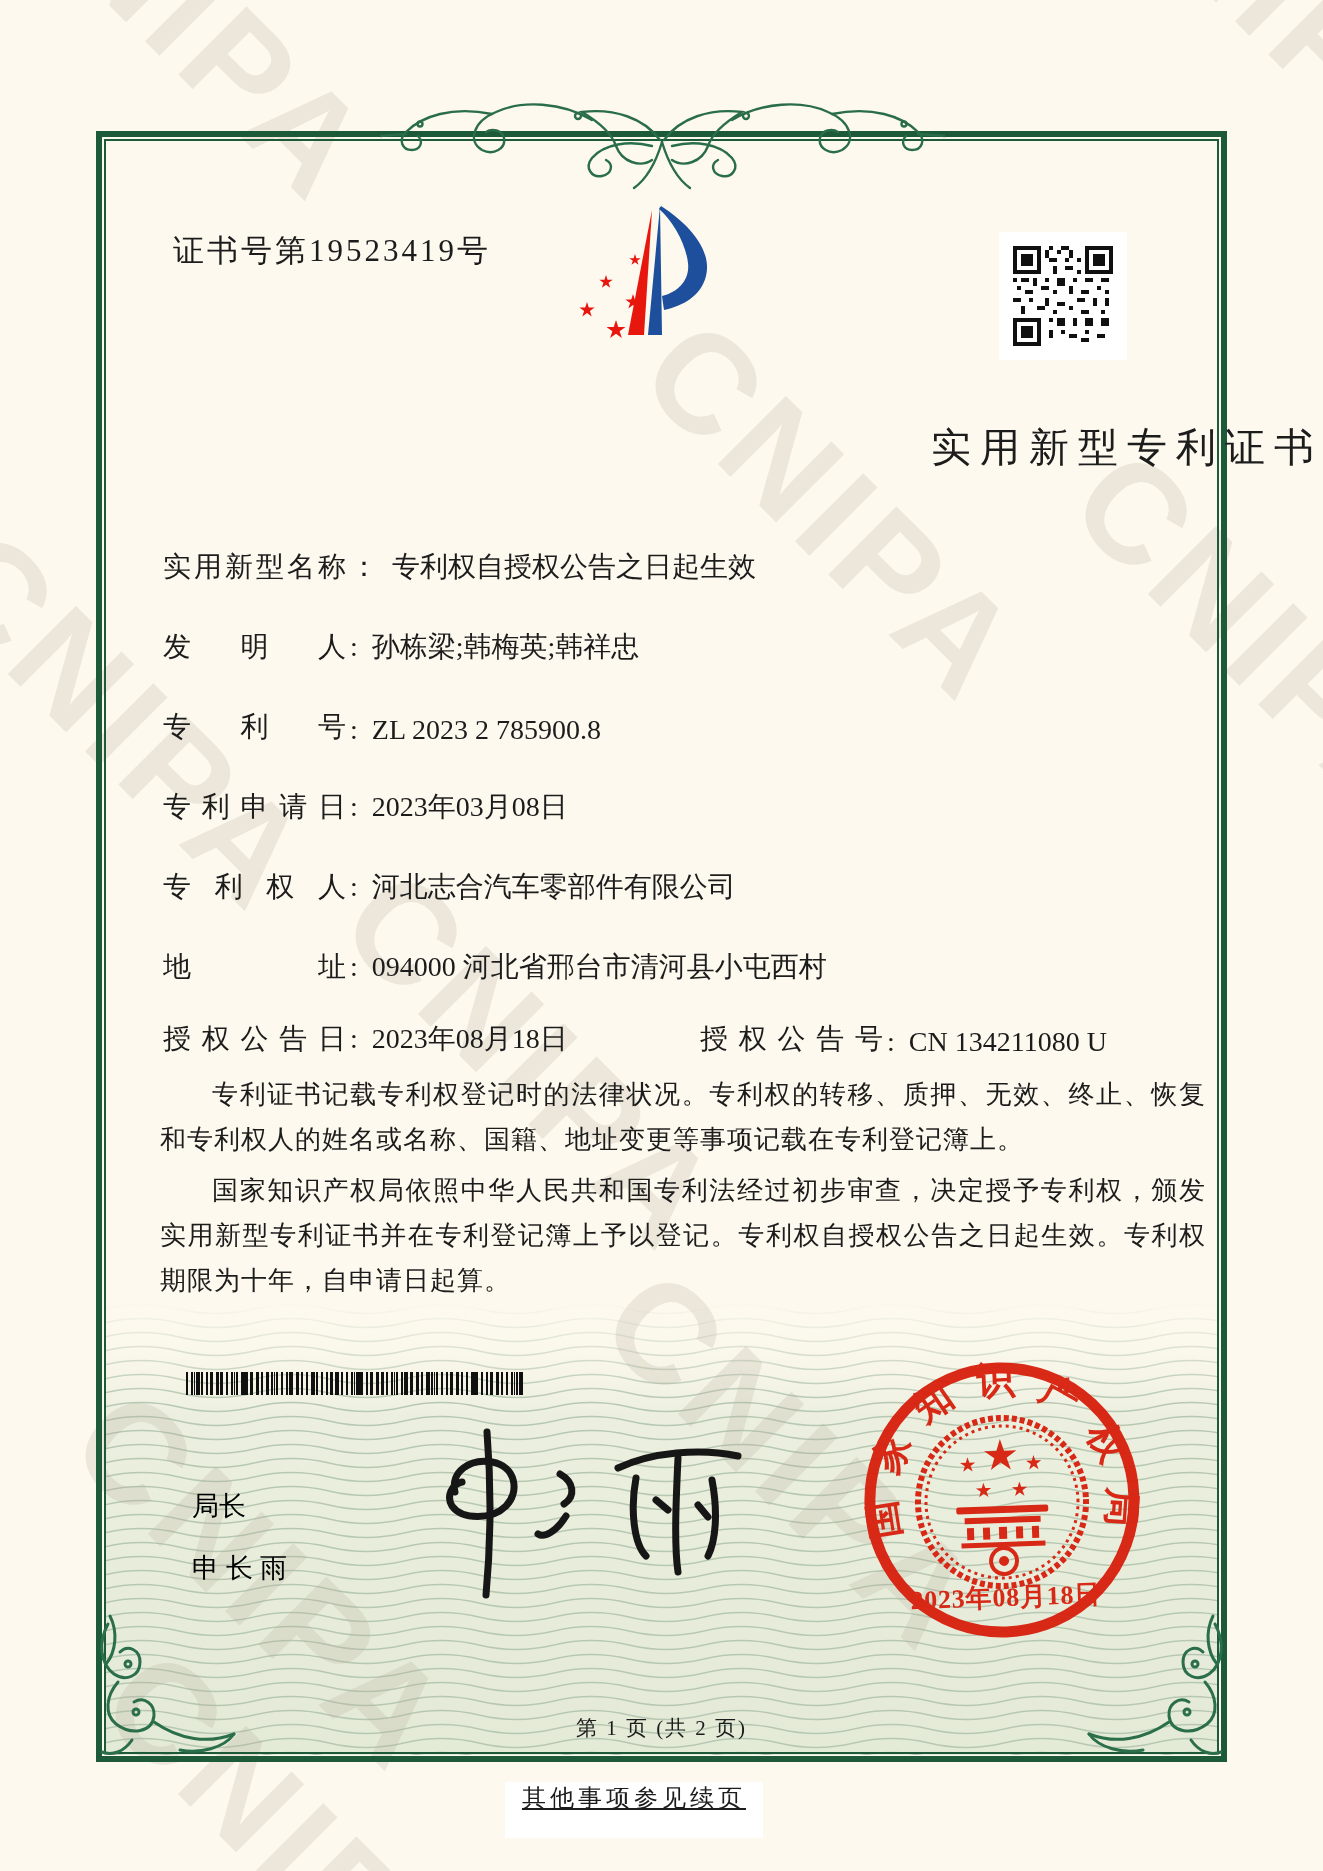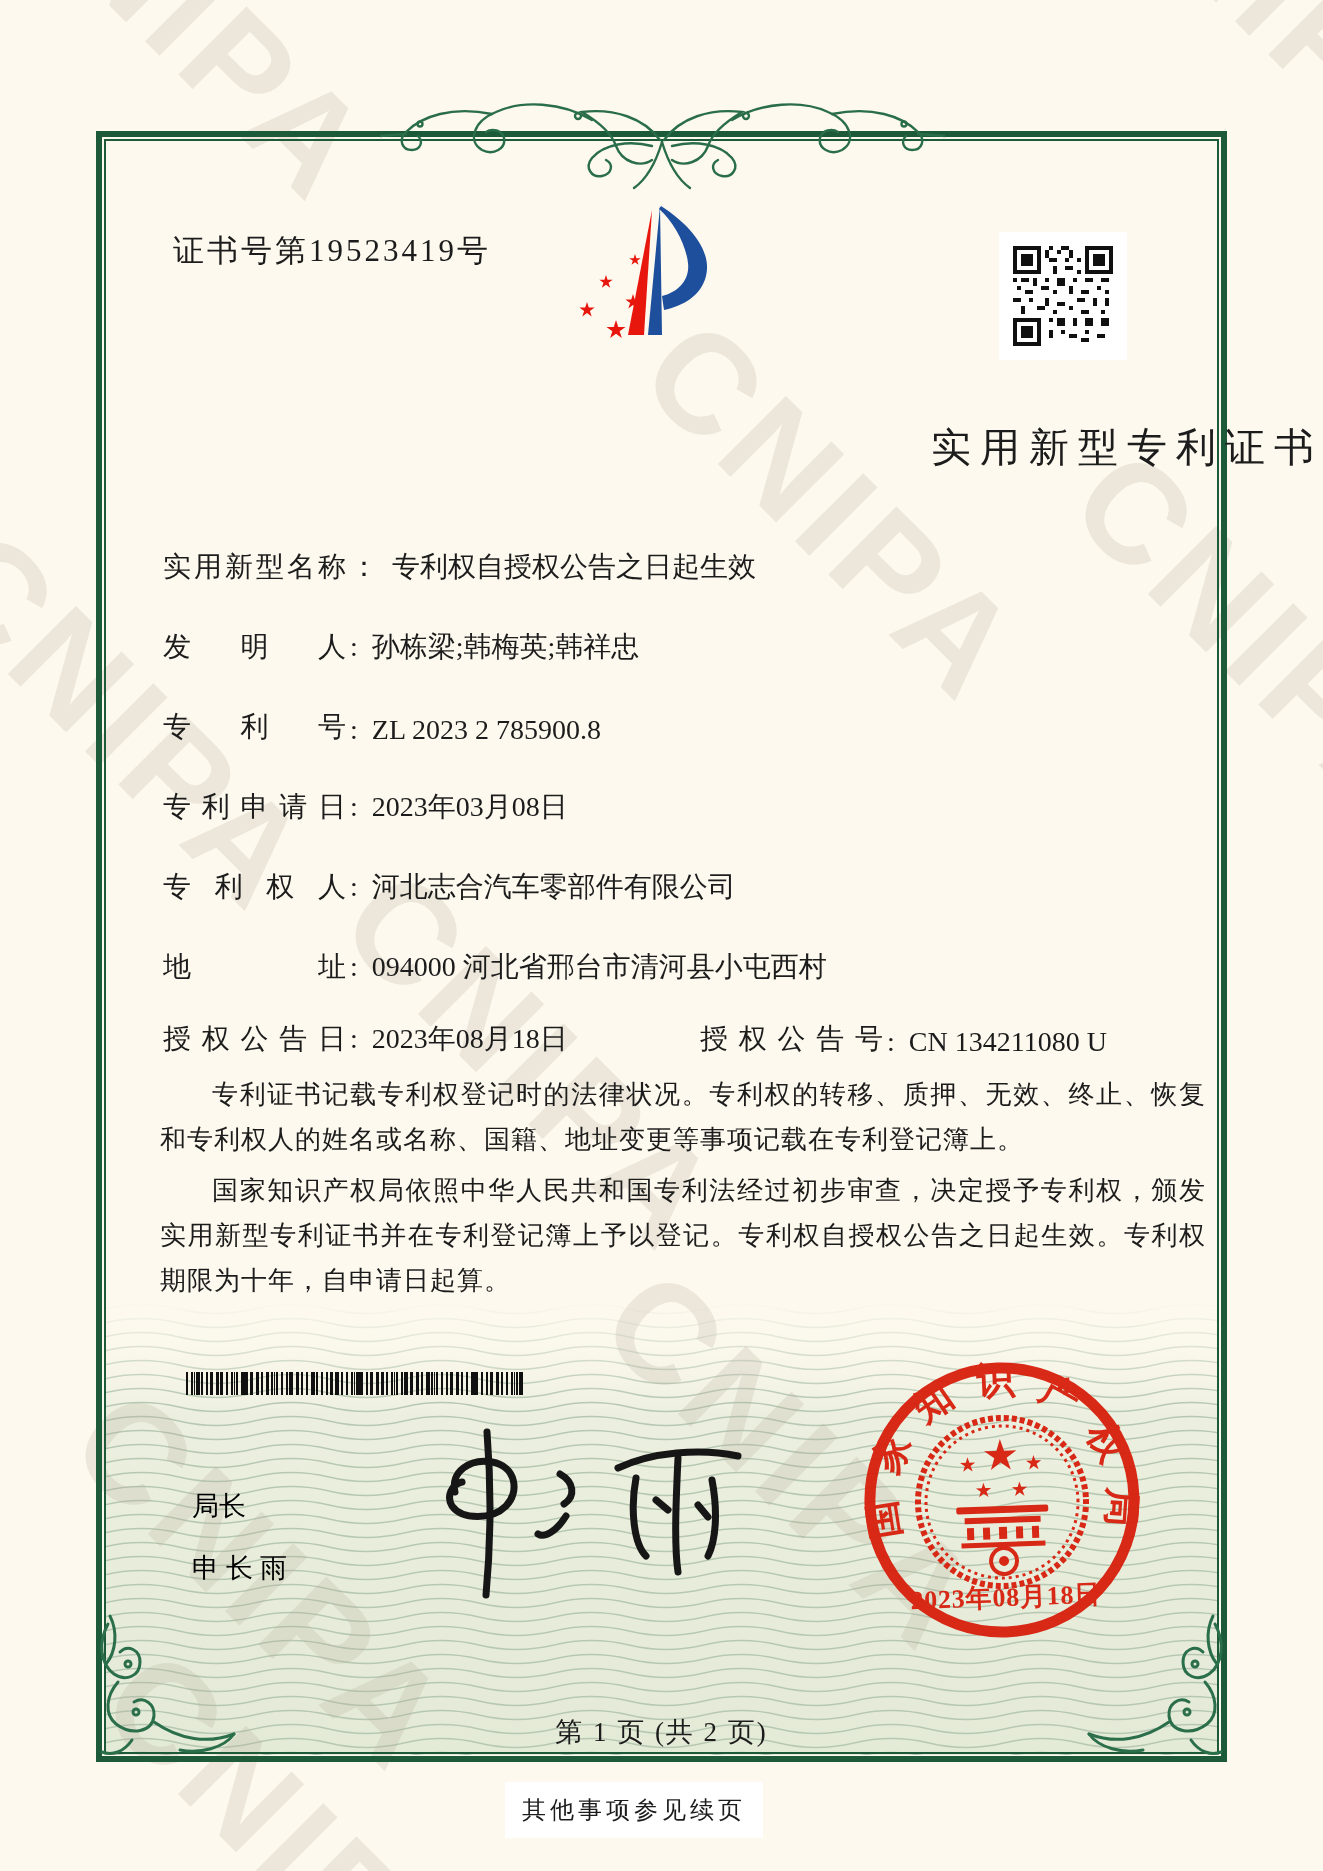--- a/index.html
+++ b/index.html
@@ -37,24 +37,24 @@
       repeating-linear-gradient(90deg,#101010 0 1px,transparent 1px 8px),
       repeating-linear-gradient(90deg,transparent 0 11px,#101010 11px 14px,transparent 14px 23px);}
   
   .director{left:192px;top:1488px;font-family:"Liberation Sans","DejaVu Sans",sans-serif;
             font-size:27px;color:#000000;}
   .director .name{margin-top:26px;letter-spacing:7px;text-align:right;}
   
   .qrbox{left:999px;top:232px;width:128px;height:128px;background:#fff;
          display:flex;align-items:center;justify-content:center;}
   
-  .pagefoot{left:0;top:1714px;width:100%;text-align:center;font-size:27px;letter-spacing:2px;}
+  .pagefoot{left:0;top:1714px;width:100%;text-align:center;font-size:21px;letter-spacing:2px;}
   .contnote{left:505px;top:1782px;width:258px;height:56px;background:#ffffff;
-            display:flex;align-items:center;justify-content:center;
-            font-size:24px;letter-spacing:4px;}
+            display:flex;align-items:flex-start;justify-content:center;
+            font-size:24px;letter-spacing:4px;text-decoration:underline;}
   .seal{left:856px;top:1354px;transform:rotate(-2deg);opacity:.96;}
 </style>
 </head>
 <body>
 
 <div class="page">
 
   <svg width="0" height="0" style="position:absolute" aria-hidden="true">
     <defs>
       <path id="star" d="M0,-1 L0.2246,-0.309 L0.951,-0.309 L0.3633,0.118 L0.5878,0.809 L0,0.382 L-0.5878,0.809 L-0.3633,0.118 L-0.951,-0.309 L-0.2246,-0.309 Z"></path>

